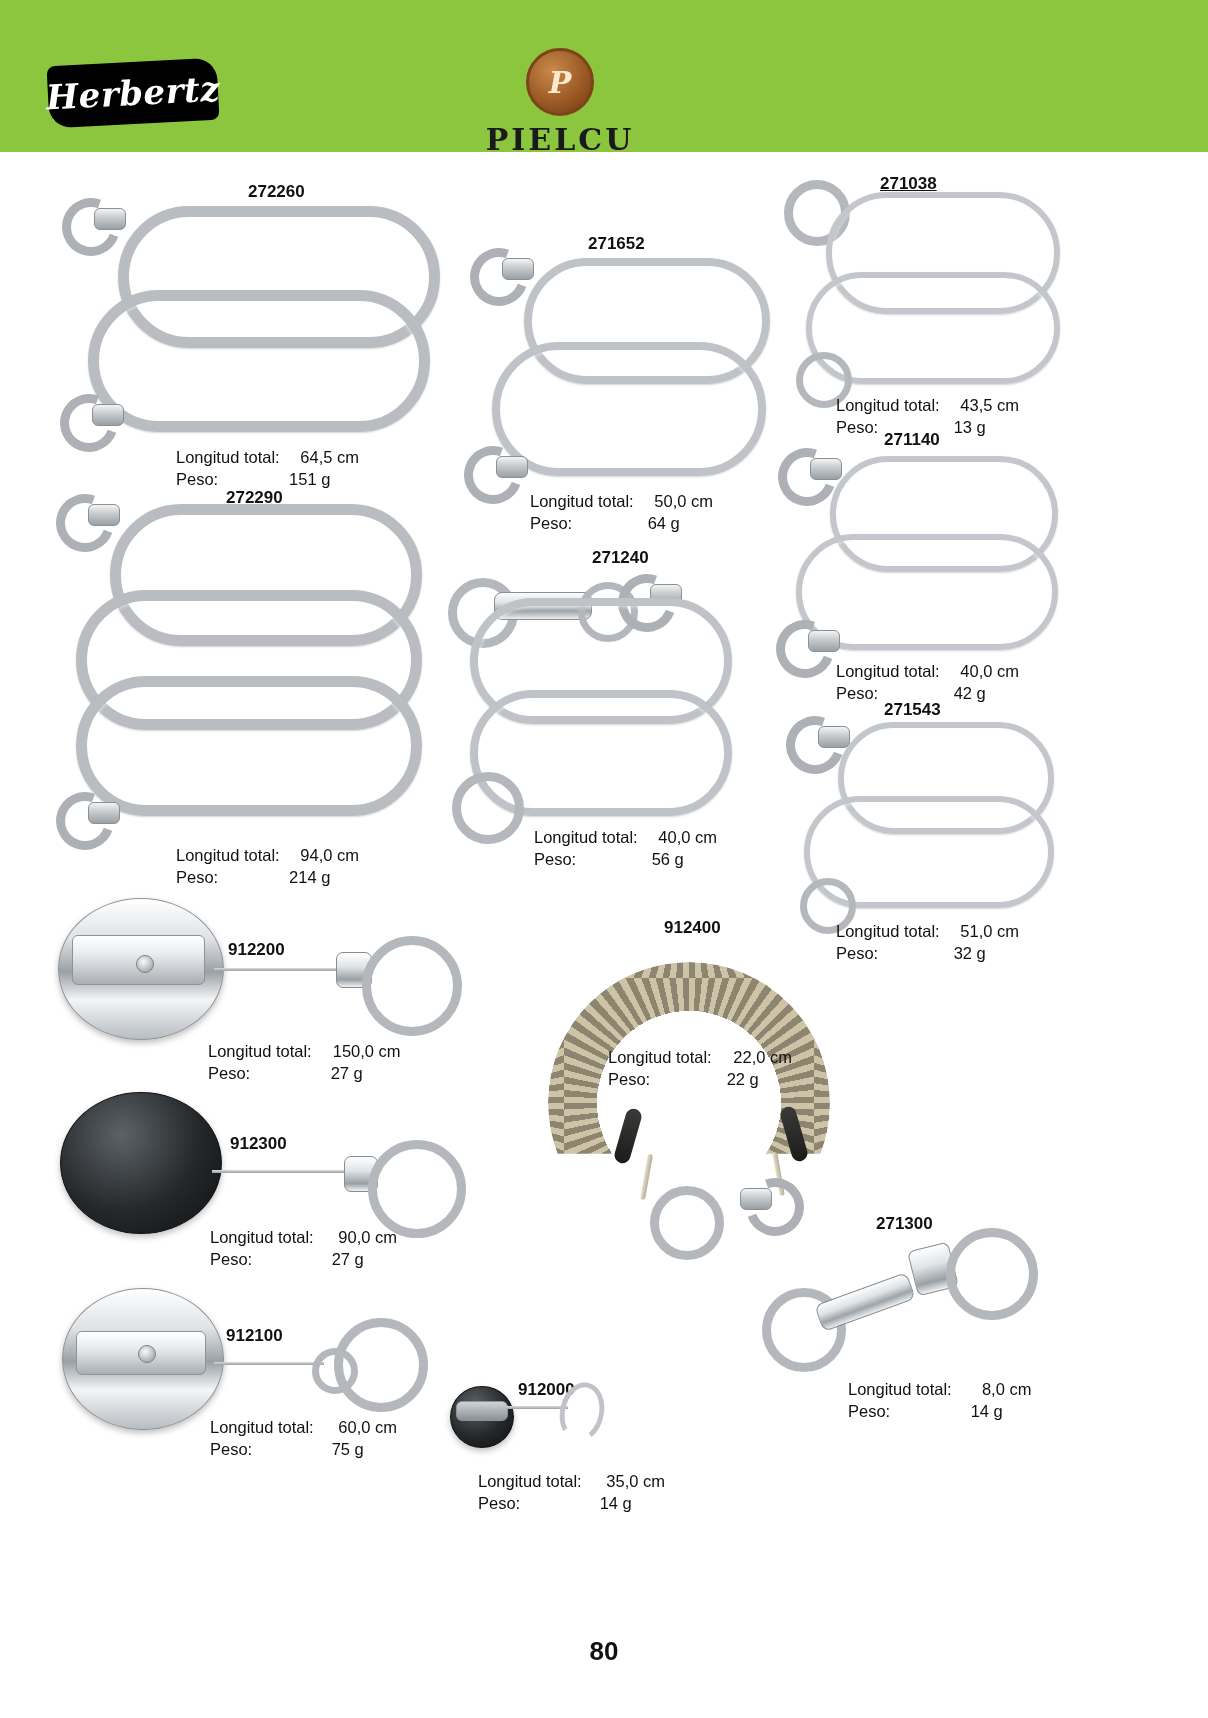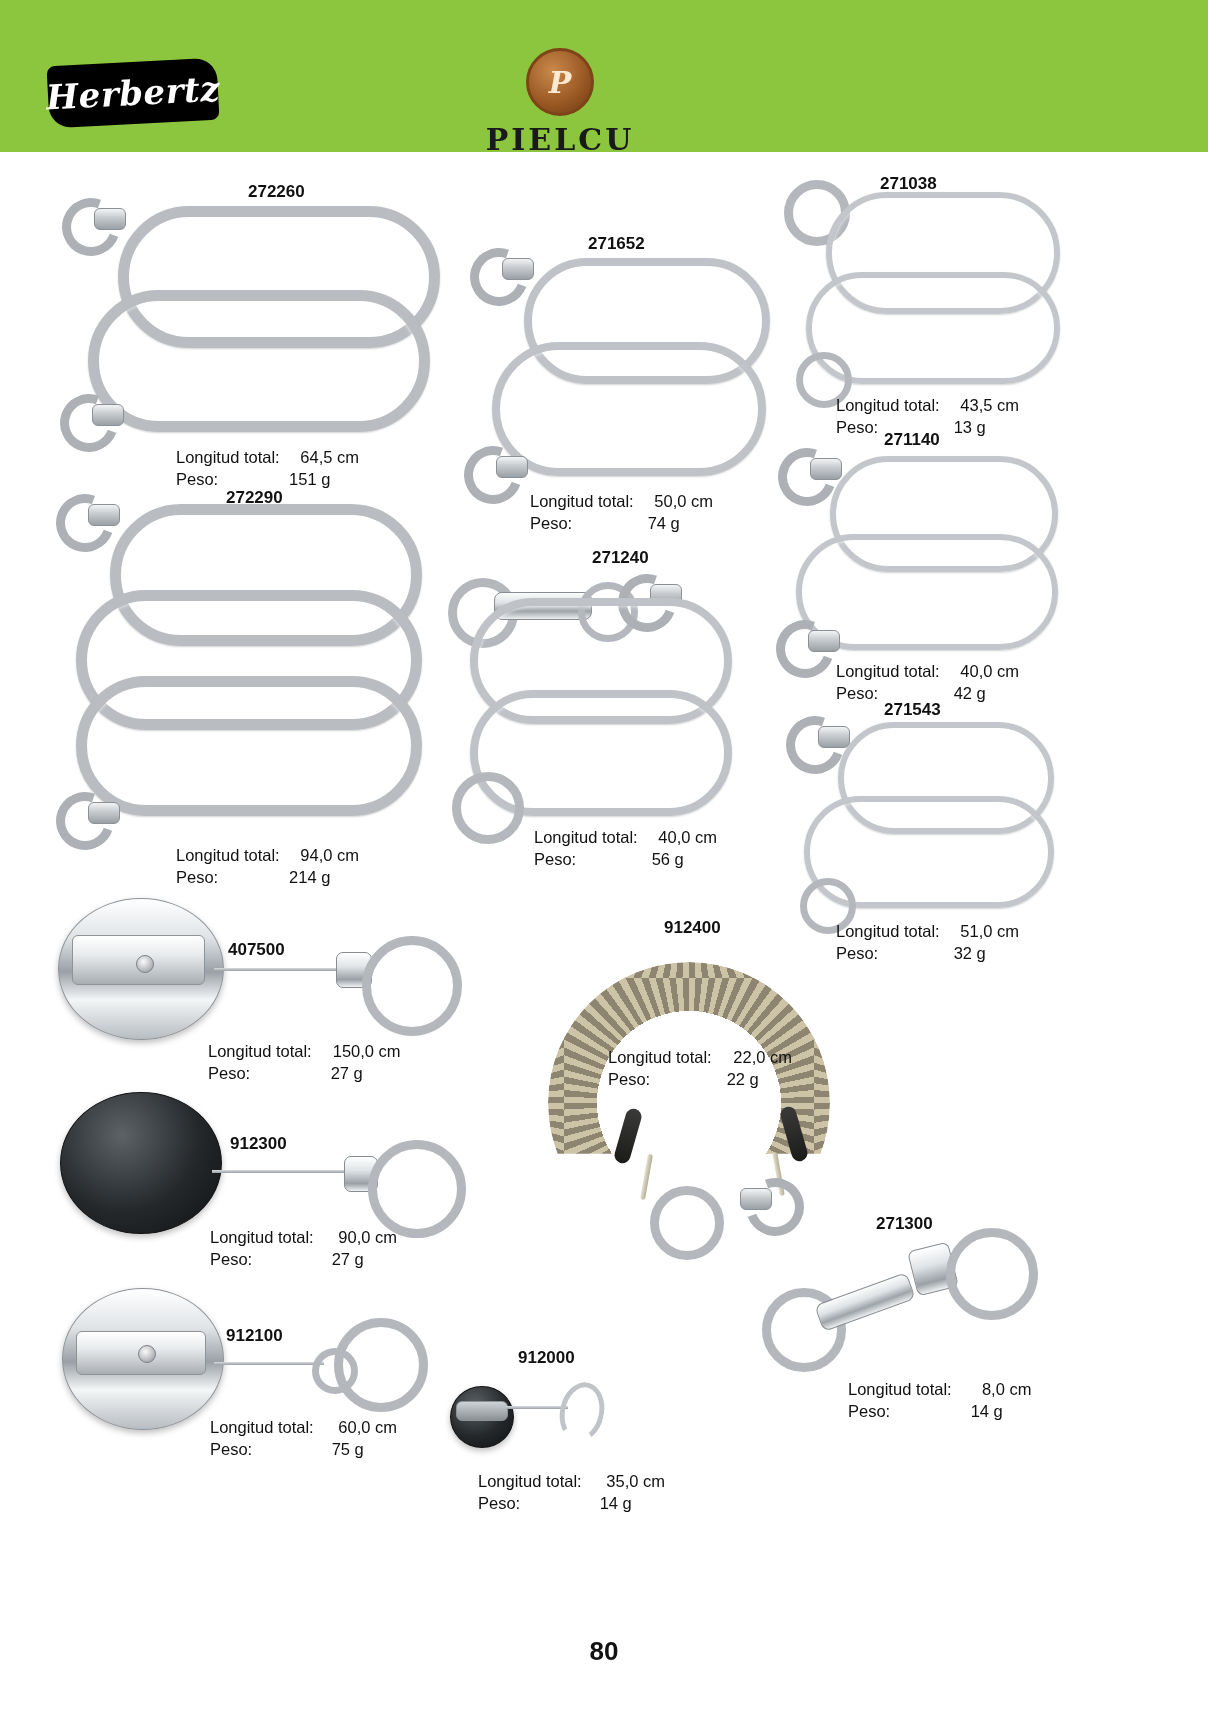--- a/index.html
+++ b/index.html
@@ -290,25 +290,25 @@
       <div class="barrel"></div>
   </div>
 </div>
 <div class="specs" style="left:530px; top:490px;">
   <div class="row">
       <span class="lbl">Longitud total:</span>
       <span class="val" style="width:100px;">50,0 cm</span>
     </div>
   <div class="row">
       <span class="lbl">Peso:</span>
-      <span class="val" style="width:183px;">74 g</span>
-    </div>
-</div>
-
-<div class="code" style="left:880px; top:174px;">271038</div>
+      <span class="val" style="width:183px;">64 g</span>
+    </div>
+</div>
+
+<div class="code" style="left:880px; top:174px;text-decoration:underline;">271038</div>
 <div class="art">
   <div class="ring" style="left:784px; top:180px; width:48px; height:48px;"></div>
   <div class="chain-path chain-fine" style="left:826px; top:192px; width:222px; height:110px;"></div>
   <div class="chain-path chain-fine" style="left:806px; top:272px; width:242px; height:100px;"></div>
   <div class="ring small" style="left:796px; top:352px; width:42px; height:42px;"></div>
 </div>
 <div class="specs" style="left:836px; top:394px;">
   <div class="row">
       <span class="lbl">Longitud total:</span>
       <span class="val" style="width:100px;">43,5 cm</span>
@@ -406,21 +406,21 @@
   <div class="row">
       <span class="lbl">Longitud total:</span>
       <span class="val" style="width:100px;">51,0 cm</span>
     </div>
   <div class="row">
       <span class="lbl">Peso:</span>
       <span class="val" style="width:183px;">32 g</span>
     </div>
 </div>
 
-<div class="code" style="left:228px; top:940px;">407500</div>
+<div class="code" style="left:228px; top:940px;">912200</div>
 <div class="art">
   <div class="reel chrome" style="left:58px; top:898px; width:164px; height:140px;">
     <div class="clip"></div>
       <div class="screw"></div>
   </div>
   <div class="leader" style="left:214px; top:968px; width:136px;"></div>
   <div class="sleeve" style="left:336px; top:952px; width:34px;"></div>
   <div class="ring" style="left:362px; top:936px; width:82px; height:82px;"></div>
 </div>
 <div class="specs" style="left:208px; top:1040px;">
@@ -490,21 +490,21 @@
   <div class="row">
       <span class="lbl">Longitud total:</span>
       <span class="val" style="width:108px;">60,0 cm</span>
     </div>
   <div class="row">
       <span class="lbl">Peso:</span>
       <span class="val" style="width:191px;">75 g</span>
     </div>
 </div>
 
-<div class="code" style="left:518px; top:1348px;">912000</div>
+<div class="code" style="left:518px; top:1380px;">912000</div>
 <div class="art">
   <div class="reel black" style="left:450px; top:1386px; width:62px; height:60px;">
     <div class="clip" style="top:24%; height:30%; background:linear-gradient(180deg,#cfd3d6,#8b9095);"></div>
   </div>
   <div class="leader" style="left:506px; top:1406px; width:62px;"></div>
   <div class="snap-wire" style="left:560px; top:1382px; width:34px; height:50px; transform:rotate(12deg);"></div>
 </div>
 <div class="specs" style="left:478px; top:1470px;">
   <div class="row">
       <span class="lbl">Longitud total:</span>

